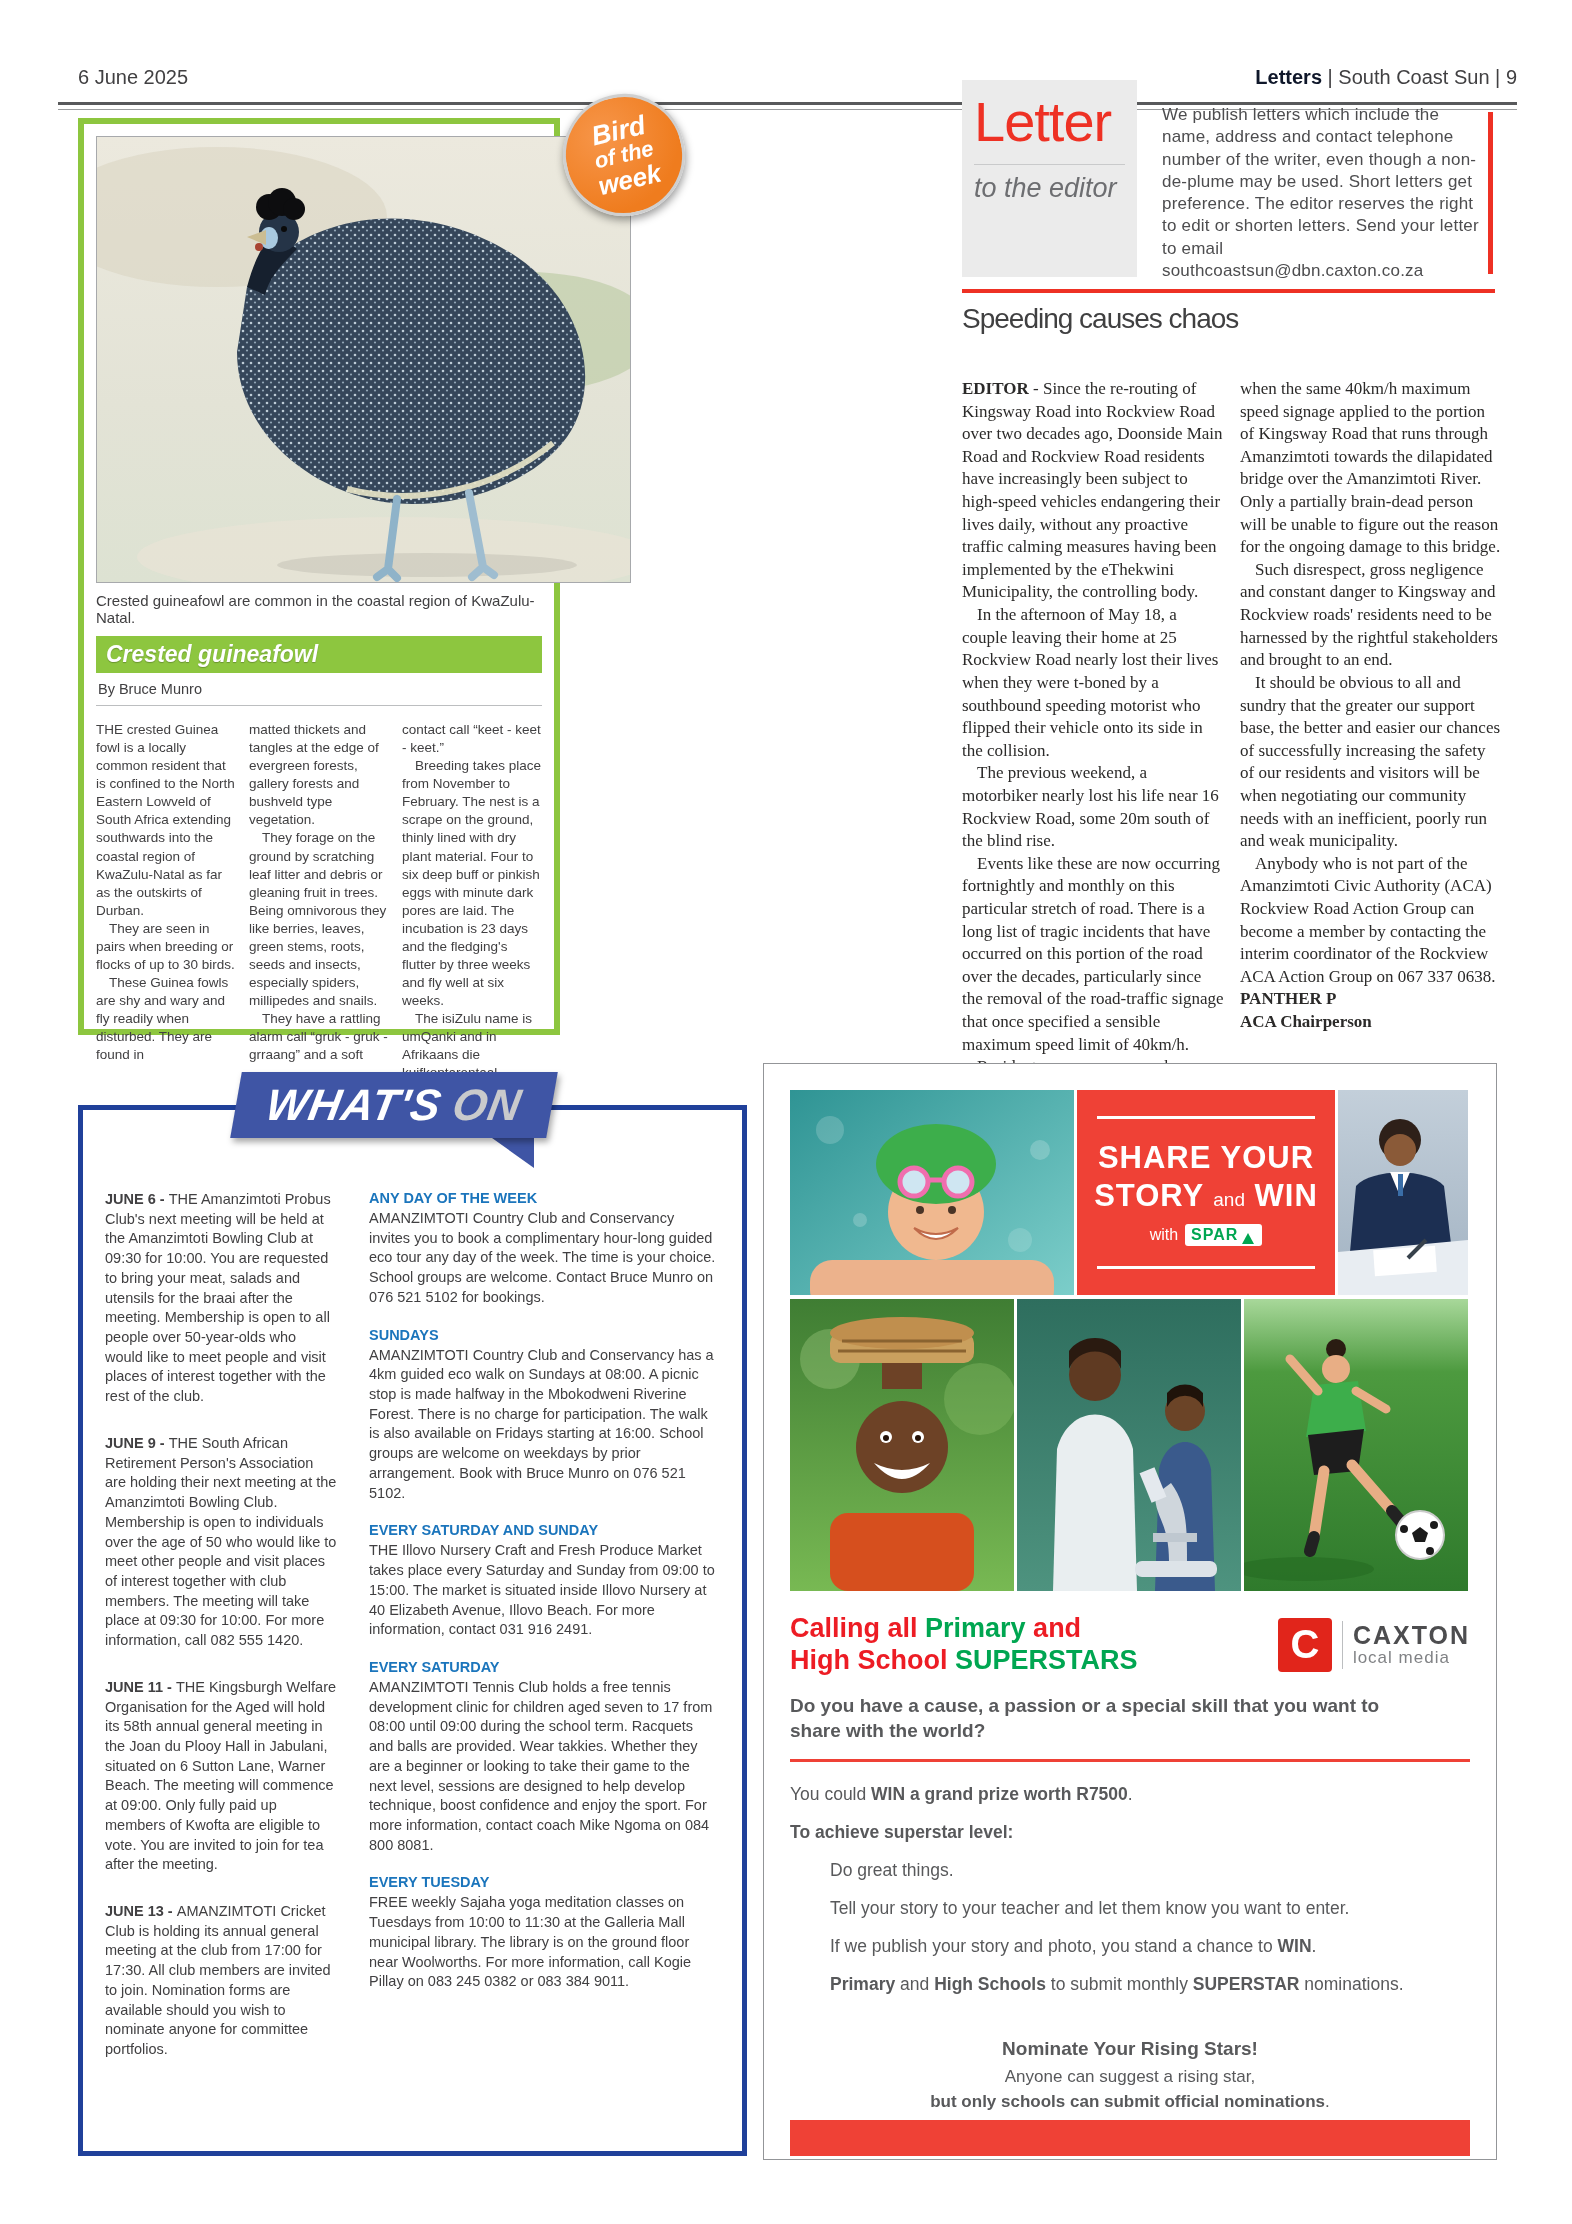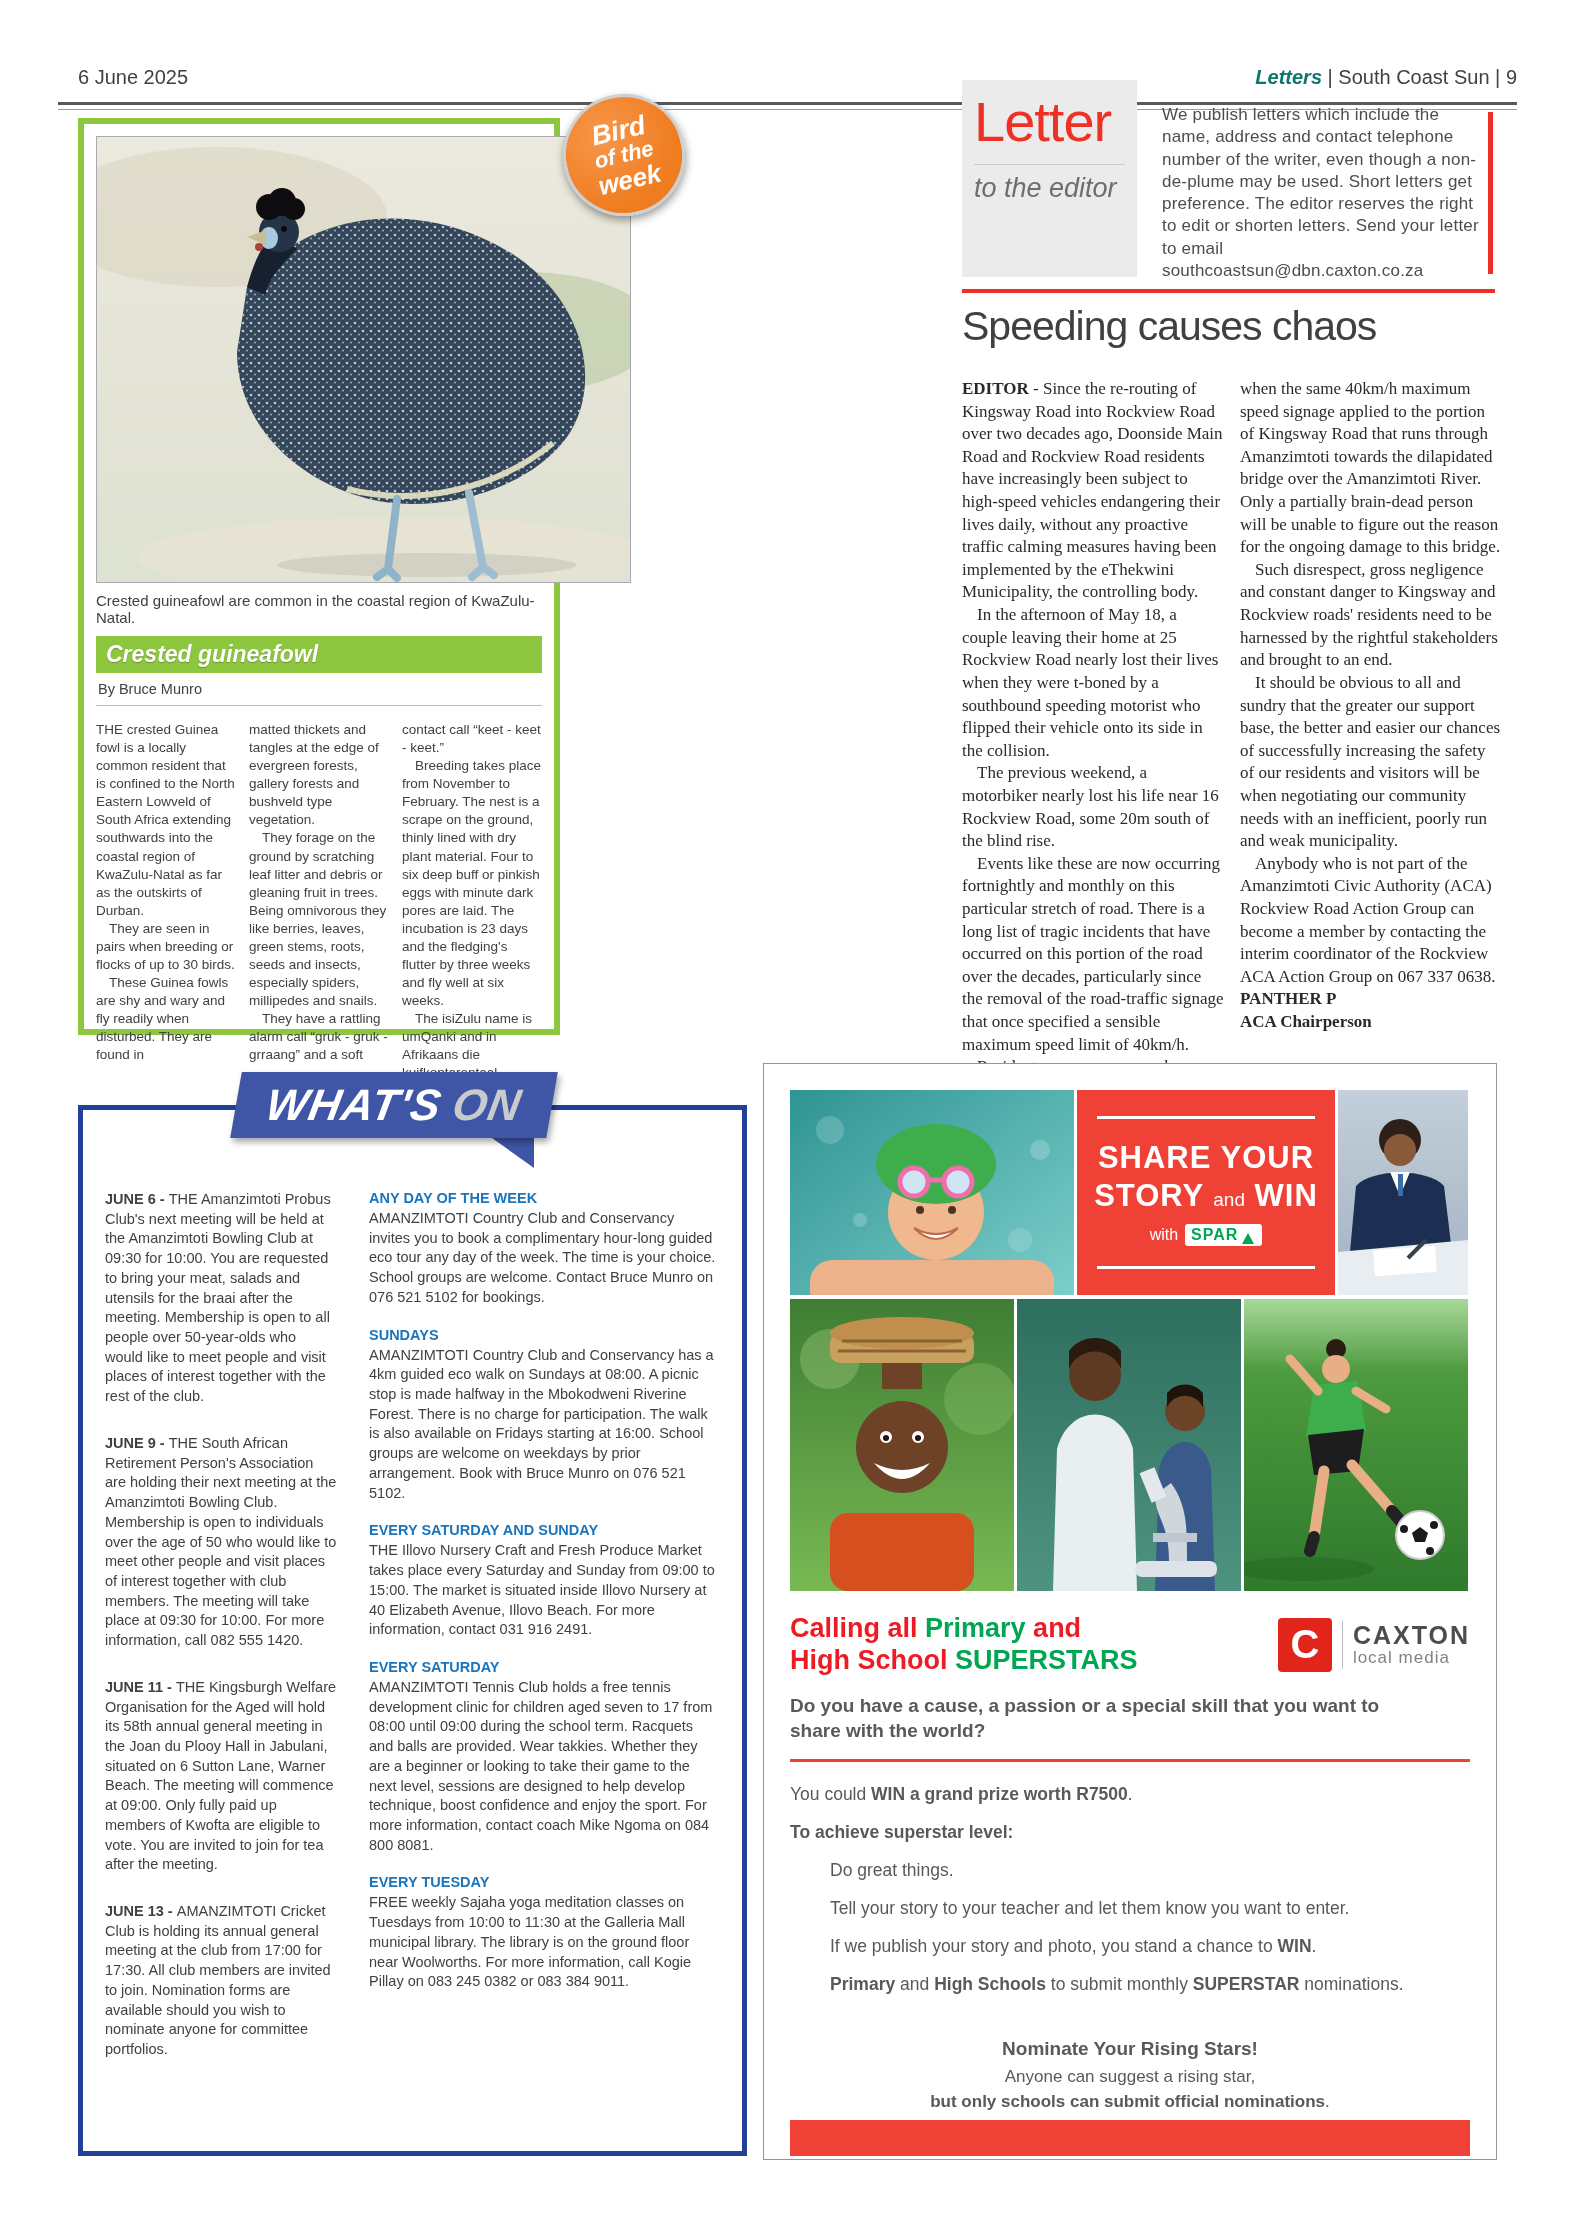--- a/index.html
+++ b/index.html
@@ -3,21 +3,21 @@
 <meta charset="utf-8">
 <style>
   html,body{margin:0;padding:0;background:#fff}
   body{font-family:"Liberation Sans",sans-serif;color:#414042}
   .page{position:relative;width:1572px;height:2224px;background:#fff;overflow:hidden}
 
   
   .masthead{position:absolute;left:58px;right:55px;top:66px;height:30px;font-size:20px;color:#414042}
   .masthead .date{position:absolute;left:20px;top:0}
   .masthead .folio{position:absolute;right:0;top:0;white-space:nowrap}
-  .folio .section{color:#0f766e;font-weight:bold;font-style:italic}
+  .folio .section{color:#0f172a;font-weight:bold;}
   .rule-thick{position:absolute;left:58px;right:55px;top:102px;height:3px;background:#58595b}
   .rule-thin{position:absolute;left:58px;right:55px;top:109px;height:1px;background:#9a9c9e}
 
   
   .bird-box{position:absolute;left:78px;top:118px;width:482px;height:917px;border:6px solid #8dc63f;background:#fff;box-sizing:border-box;padding:12px}
   .bird-photo{width:535px;height:447px;border:1px solid #a7a9ac;box-sizing:border-box;overflow:hidden}
   .bird-photo svg{display:block}
   .bird-caption{margin-top:9px;font-size:15px;color:#414042}
   .bird-title-bar{margin-top:10px;background:#8dc63f;color:#fff;font-weight:800;font-style:italic;font-size:23px;padding:5px 10px;text-shadow:0 1px 1px rgba(0,0,0,.25)}
   .bird-byline{margin-top:8px;font-size:14.5px;padding:0 2px 8px 2px;border-bottom:1px solid #bcbec0}
@@ -35,21 +35,21 @@
   
   .letter-gray{position:absolute;left:962px;top:80px;width:175px;height:197px;background:#ebebeb;box-sizing:border-box;padding:14px 12px}
   .letter-title{color:#ee3124;font-size:56px;letter-spacing:-1px;line-height:1.0}
   .letter-div{height:1px;background:#c9cacb;margin:14px 0 8px 0}
   .letter-sub{color:#6d6e71;font-style:italic;font-size:27px}
   .letter-policy{position:absolute;left:1162px;top:104px;width:318px;font-size:17px;line-height:1.31;color:#4d4d4f;letter-spacing:.2px}
   .letter-redbar{position:absolute;left:1488px;top:112px;width:5px;height:162px;background:#ee3124}
 
   
   .red-rule{position:absolute;left:962px;top:289px;width:533px;height:4px;background:#ee3124}
-  .speeding-headline{position:absolute;left:962px;top:303px;margin:0;font-weight:400;font-size:41px;letter-spacing:-1px;color:#404041;font-family:"Liberation Sans",sans-serif}
+  .speeding-headline{position:absolute;left:962px;top:303px;margin:0;font-weight:400;font-size:28px;letter-spacing:-1px;color:#404041;font-family:"Liberation Sans",sans-serif}
   .speeding-cols{position:absolute;left:962px;top:378px;width:540px;display:flex;gap:16px;font-family:"Liberation Serif",serif;font-size:17px;line-height:1.33;color:#2b2a29}
   .speeding-cols .col{flex:1}
   .speeding-cols p{margin:0}
   .speeding-cols p.ind{text-indent:15px}
   .sig{font-weight:bold}
 
   
   .whatson-box{position:absolute;left:78px;top:1105px;width:669px;height:1051px;border:5px solid #20409a;background:#fff;box-sizing:border-box;padding:80px 18px 20px 22px}
   .whatson-badge{position:absolute;left:236px;top:1072px;width:316px;height:66px;background:#3f55a5;transform:skewX(-10deg);
     box-shadow:3px 4px 6px rgba(0,0,0,.35);z-index:6;display:flex;align-items:center;justify-content:center;

